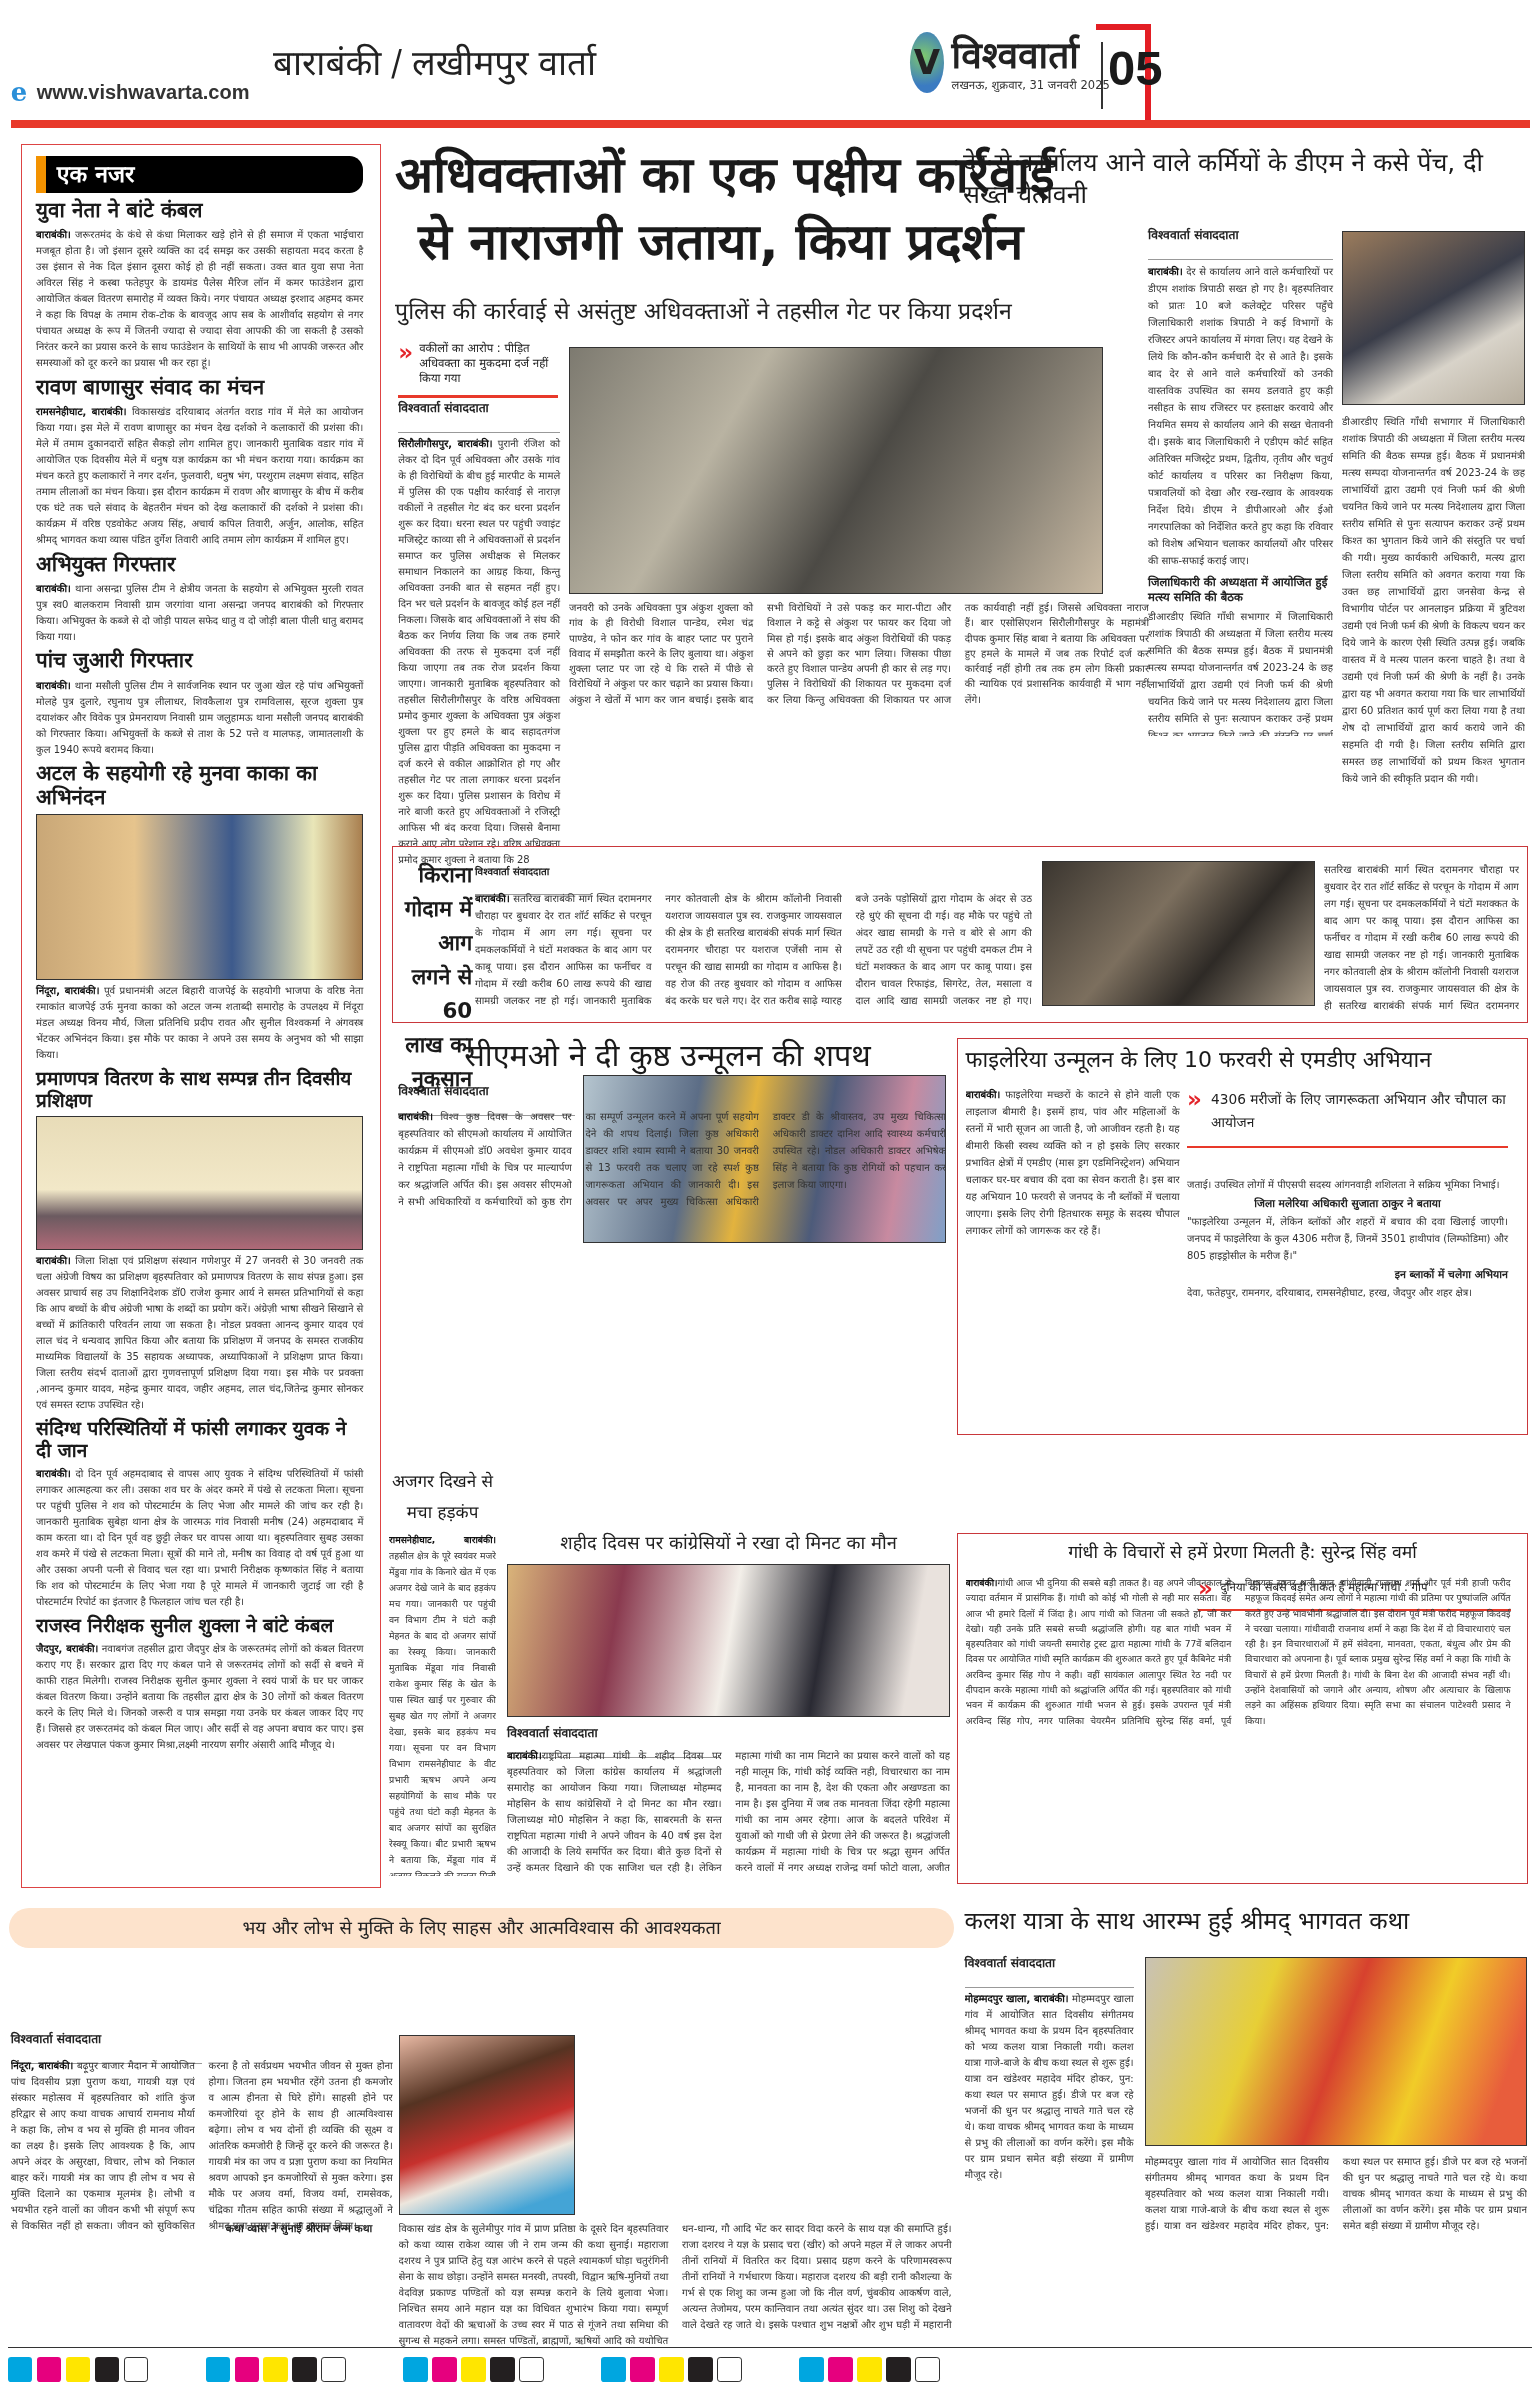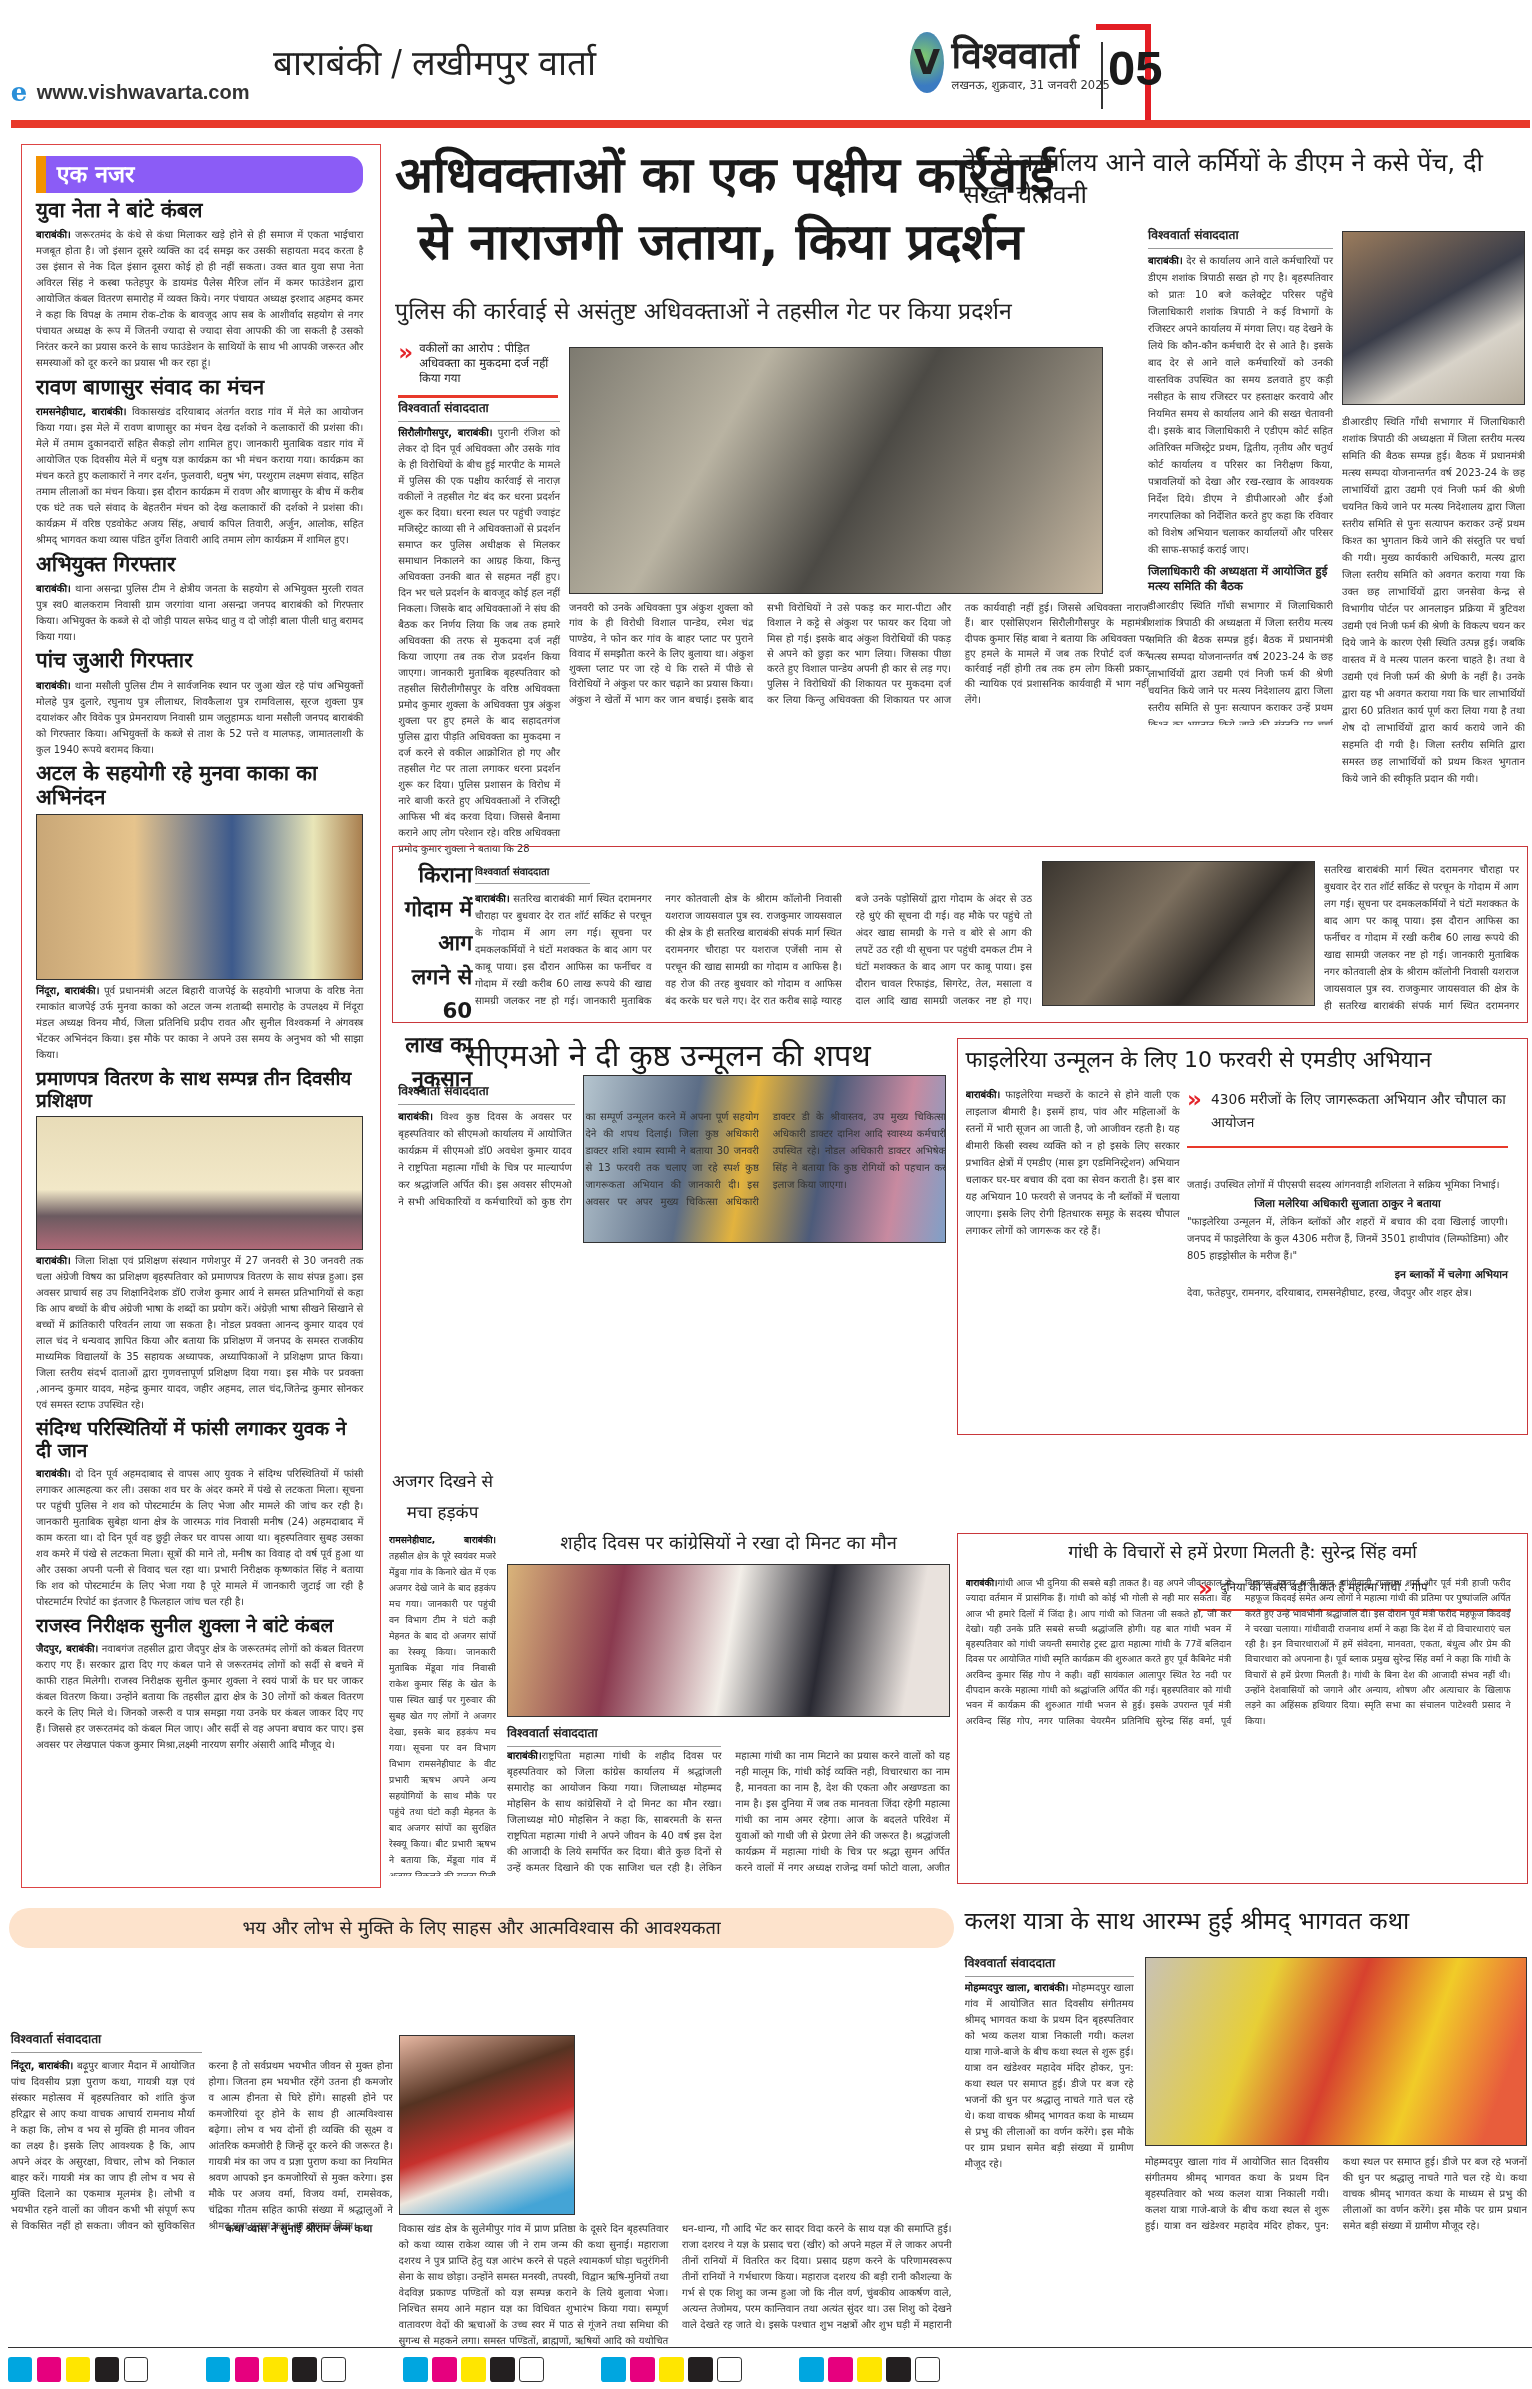--- a/index.html
+++ b/index.html
@@ -1,21 +1,21 @@
 <!DOCTYPE html>
 <html style="font-size:12.2px"><head>
 <meta charset="utf-8">
 <style>
   *{box-sizing:border-box;margin:0;padding:0}
   body{width:1533px;height:2389px;background:#fff;font-family:"DejaVu Sans","Liberation Sans",sans-serif;color:#222;position:relative;overflow:hidden}
   .abs{position:absolute}
   .hl{font-family:"DejaVu Sans",sans-serif;font-weight:bold;color:#1a1a1a;line-height:1.15}
   .body{font-size:11.5px;line-height:19px;color:#333;text-align:justify}
   .body b{color:#111}
-  .byline{font-size:12.2px;font-weight:bold;color:#222;border-bottom:1.5px solid #999;padding-bottom:5px;margin-bottom:3.1px}
+  .byline{font-size:12.2px;font-weight:bold;color:#222;border-bottom:1.5px solid #999;padding-bottom:16px;margin-bottom:3.1px}
   .photo{background:linear-gradient(135deg,#8a8a80,#c9c3b3 40%,#6d6a5f 70%,#b8ae98);border:1.5px solid #333}
   .redbox{border:1.5px solid #d9262b}
   .chev{color:#e3252b;font-weight:bold;font-size:23px;line-height:23px}
   .cols2{column-count:2;column-gap:13.7px}
   .cols3{column-count:3;column-gap:13.7px}
   .cmyk{display:inline-block;width:24.4px;height:24.4px;margin-right:4.6px;border-radius:3.1px}
 </style>
 </head>
 <body>
 
@@ -32,21 +32,21 @@
       <div style="font-size:11.5px;color:#333;">लखनऊ,   शुक्रवार, 31 जनवरी 2025</div>
     </div>
   </div>
   <div class="abs" style="left:1096px;top:24.4px;width:55px;height:104px;border-top:6.1px solid #e31e24;border-right:6.1px solid #e31e24;"></div>
   <div class="abs" style="left:1101px;top:42px;width:1.5px;height:67px;background:#333;"></div>
   <div class="abs" style="left:1108px;top:40px;font-size:49px;font-weight:bold;color:#1a1a1a;font-family:'Liberation Sans',sans-serif;">05</div>
   <div class="abs" style="left:10.7px;top:120px;width:1519px;height:8.4px;background:#e8392a;"></div>
 </div>
 
 <div class="abs redbox" style="left:21.4px;top:144px;width:360px;height:1744px;border-color:#d44;padding:10.7px 17px 0 13.7px;border-top-width:0.8px;">
-  <div style="background:#8b5cf6;border-left:10.7px solid #f39200;border-radius:0 13.7px 13.7px 0;height:37px;margin-bottom:6.1px;">
+  <div style="background:#000000;border-left:10.7px solid #f39200;border-radius:0 13.7px 13.7px 0;height:37px;margin-bottom:6.1px;">
     <span style="color:#fff;font-size:23px;font-weight:bold;line-height:37px;padding-left:10.7px;">एक नजर</span>
   </div>
   <div>
     <div class="hl" style="font-size:20.6px;margin:3.1px 0 4.6px;">युवा नेता ने बांटे कंबल</div>
     <div class="body" style="font-size:10px;line-height:16px;"><b>बाराबंकी।</b><span> जरूरतमंद के कंधे से कंधा मिलाकर खड़े होने से ही समाज में एकता भाईचारा मजबूत होता है। जो इंसान दूसरे व्यक्ति का दर्द समझ कर उसकी सहायता मदद करता है उस इंसान से नेक दिल इंसान दूसरा कोई हो ही नहीं सकता। उक्त बात युवा सपा नेता अविरल सिंह ने कस्बा फतेहपुर के डायमंड पैलेस मैरिज लॉन में कमर फाउंडेशन द्वारा आयोजित कंबल वितरण समारोह में व्यक्त किये। नगर पंचायत अध्यक्ष इरशाद अहमद कमर ने कहा कि विपक्ष के तमाम रोक-टोक के बावजूद आप सब के आशीर्वाद सहयोग से नगर पंचायत अध्यक्ष के रूप में जितनी ज्यादा से ज्यादा सेवा आपकी की जा सकती है उसको निरंतर करने का प्रयास करने के साथ फाउंडेशन के साथियों के साथ भी आपकी जरूरत और समस्याओं को दूर करने का प्रयास भी कर रहा हूं।</span></div>
   </div>
   <div>
     <div class="hl" style="font-size:20.6px;margin:4.6px 0 4.6px;">रावण बाणासुर संवाद का मंचन</div>
     <div class="body" style="font-size:10px;line-height:16px;"><b>रामसनेहीघाट, बाराबंकी।</b><span> विकासखंड दरियाबाद अंतर्गत वराड गांव में मेले का आयोजन किया गया। इस मेले में रावण बाणासुर का मंचन देख दर्शको ने कलाकारों की प्रशंसा की। मेले में तमाम दुकानदारों सहित सैकड़ो लोग शामिल हुए। जानकारी मुताबिक वडार गांव में आयोजित एक दिवसीय मेले में धनुष यज्ञ कार्यक्रम का भी मंचन कराया गया। कार्यक्रम का मंचन करते हुए कलाकारों ने नगर दर्शन, फुलवारी, धनुष भंग, परशुराम लक्ष्मण संवाद, सहित तमाम लीलाओं का मंचन किया। इस दौरान कार्यक्रम में रावण और बाणासुर के बीच में करीब एक घंटे तक चले संवाद के बेहतरीन मंचन को देख कलाकारों की दर्शको ने प्रशंसा की। कार्यक्रम में वरिष्ठ एडवोकेट अजय सिंह, अचार्य कपिल तिवारी, अर्जुन, आलोक, सहित श्रीमद् भागवत कथा व्यास पंडित दुर्गेश तिवारी आदि तमाम लोग कार्यक्रम में शामिल हुए।</span></div>
   </div>

